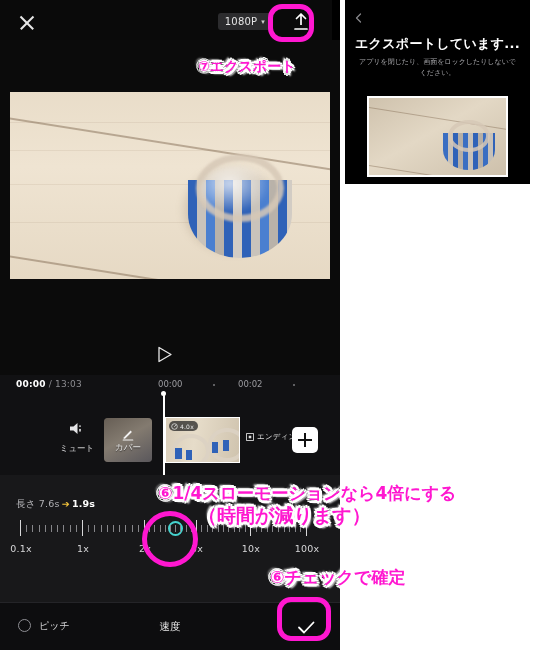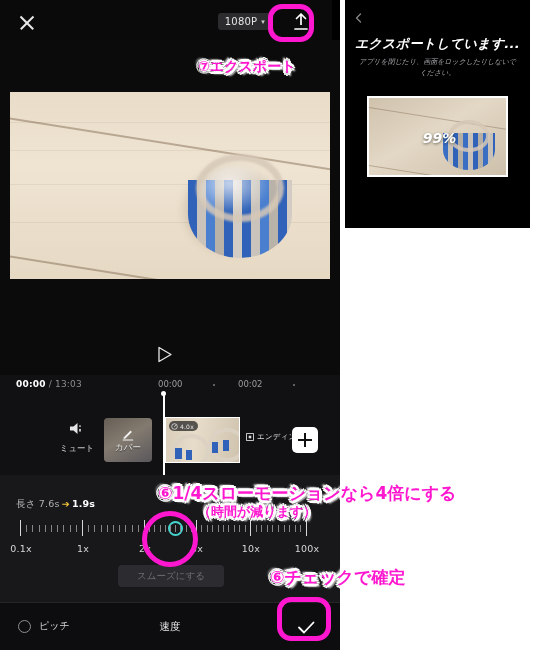--- a/index.html
+++ b/index.html
@@ -100,28 +100,28 @@
   .thumb{position:absolute;left:152px;top:2px;width:15px;height:15px;border-radius:50%;
     border:2px solid #45d3cf;box-sizing:border-box;background:transparent;}
 
   .scale{position:absolute;left:16px;top:68px;width:308px;height:14px;}
   .sl{position:absolute;font-size:9.5px;color:#d6d6d8;letter-spacing:.2px;transform:translateX(-50%);}
 
   .smooth{position:absolute;left:118px;top:90px;width:106px;height:22px;border-radius:4px;
     background:#2b2b30;color:#6d6d73;font-size:9.5px;display:flex;align-items:center;justify-content:center;}
 
   .bottombar{position:absolute;left:0;top:602px;width:340px;height:48px;background:#0d0d0f;border-top:1px solid #242428;}
-  .pitch{position:absolute;left:18px;top:16px;display:flex;align-items:flex-end;gap:8px;}
+  .pitch{position:absolute;left:18px;top:16px;display:flex;align-items:flex-start;gap:8px;}
   .pitch .ring{width:13px;height:13px;border-radius:50%;border:1.4px solid #8e8e93;box-sizing:border-box;}
   .pitch .lbl{font-size:10px;color:#d8d8da;}
   .speed-title{position:absolute;left:0;top:17px;width:340px;text-align:center;font-size:10.5px;color:#eaeaea;}
   .check-btn{position:absolute;right:20px;top:10px;width:28px;height:28px;}
 
   
-  .rpanel{position:absolute;left:345px;top:0;width:185px;height:228px;background:#000;overflow:hidden;font-style:italic;}
+  .rpanel{position:absolute;left:345px;top:0;width:185px;height:184px;background:#000;overflow:hidden;}
   .rback{position:absolute;left:8px;top:9px;width:12px;height:12px;}
   .rtitle{position:absolute;left:0;top:35px;width:185px;text-align:center;
     font-size:13px;font-weight:bold;color:#ffffff;letter-spacing:.3px;}
   .rsub{position:absolute;left:14px;top:57px;width:157px;text-align:center;
     font-size:7px;line-height:1.55;color:#a9a9ad;}
   .rthumb{position:absolute;left:22px;top:96px;width:141px;height:81px;border:2.5px solid #ffffff;box-sizing:border-box;overflow:hidden;}
   .rthumb-bg{position:absolute;inset:0;background:linear-gradient(150deg,#cfc2ad 0%,#e3d8c5 45%,#cdc0ab 100%);}
   .rthumb-line{position:absolute;left:-6px;width:170px;height:1.4px;background:rgba(120,95,70,.4);transform-origin:left center;}
   .rbowl{position:absolute;left:74px;top:22px;width:52px;height:50px;}
   .rbowl-rim{position:absolute;left:5px;top:0;width:42px;height:32px;border-radius:50%;border:4px solid rgba(214,200,182,.85);box-sizing:border-box;filter:blur(.6px);}
@@ -132,21 +132,21 @@
 
   
   .anno{position:absolute;color:#ff17d0;font-weight:bold;white-space:nowrap;
     font-family:"DejaVu Sans","Liberation Sans",sans-serif;
     text-shadow:
       -2px -2px 0 #fff, 2px -2px 0 #fff, -2px 2px 0 #fff, 2px 2px 0 #fff,
       -3px 0 0 #fff, 3px 0 0 #fff, 0 -3px 0 #fff, 0 3px 0 #fff,
       -3px -3px 2px #fff, 3px 3px 2px #fff;}
   .a-export{left:198px;top:58px;font-size:14px;}
   .a-slow1{left:158px;top:482px;font-size:17px;}
-  .a-slow2{left:198px;top:503px;font-size:13px;}
+  .a-slow2{left:198px;top:503px;font-size:19px;}
   .a-check{left:270px;top:566px;font-size:17px;}
 
   .ring-hl{position:absolute;border:5px solid #ff17d0;border-radius:16px;box-sizing:border-box;}
   .hl-export{left:268px;top:4px;width:46px;height:38px;border-radius:14px;}
   .hl-slider{left:142px;top:511px;width:56px;height:56px;border-radius:28px;}
   .hl-check{left:277px;top:597px;width:54px;height:44px;border-radius:14px;}
 </style>
 </head>
 <body>
 
@@ -334,21 +334,20 @@
 
     <div class="scale" id="speedScale">
         <div class="sl" style="left: 5px; text-align: center;">0.1x</div>
         <div class="sl" style="left: 67px;">1x</div>
         <div class="sl" style="left: 129px;">2x</div>
         <div class="sl" style="left: 181px;">5x</div>
         <div class="sl" style="left: 235px;">10x</div>
         <div class="sl" style="left: 291px;">100x</div>
       </div>
 
-    <div class="smooth">スムーズにする</div>
   </div>
 
   <div class="bottombar">
     <div class="pitch">
       <span class="ring"></span>
       <span class="lbl">ピッチ</span>
     </div>
     <div class="speed-title">速度</div>
     <div class="check-btn">
       <svg width="28" height="28" viewBox="0 0 28 28">
@@ -379,21 +378,20 @@
           <div class="stripe" style="left: 20px; width: 5px; background: rgb(58, 110, 194);"></div>
           <div class="stripe" style="left: 25px; width: 5px; background: rgb(199, 193, 185);"></div>
           <div class="stripe" style="left: 30px; width: 5px; background: rgb(47, 98, 184);"></div>
           <div class="stripe" style="left: 35px; width: 5px; background: rgb(182, 175, 166);"></div>
           <div class="stripe" style="left: 40px; width: 5px; background: rgb(58, 110, 194);"></div>
           <div class="stripe" style="left: 45px; width: 5px; background: rgb(199, 193, 185);"></div>
           <div class="stripe" style="left: 50px; width: 5px; background: rgb(47, 98, 184);"></div>
         </div>
       <div class="rbowl-rim"></div>
     </div>
-    <div class="rpct">99%</div>
   </div>
 </div>
 
 <div class="ring-hl hl-export"></div>
 <div class="ring-hl hl-slider"></div>
 <div class="ring-hl hl-check"></div>
 
 <div class="anno a-export">⑦エクスポート</div>
 <div class="anno a-slow1">⑥1/4スローモーションなら4倍にする</div>
 <div class="anno a-slow2">（時間が減ります）</div>

